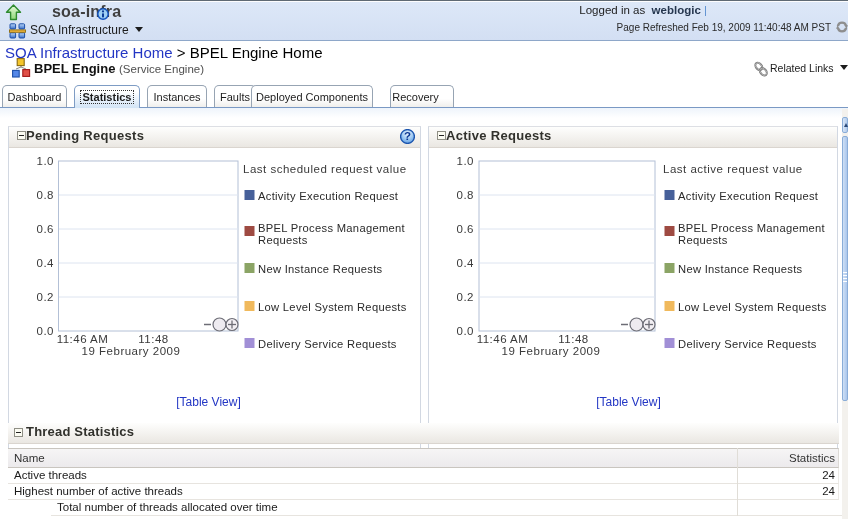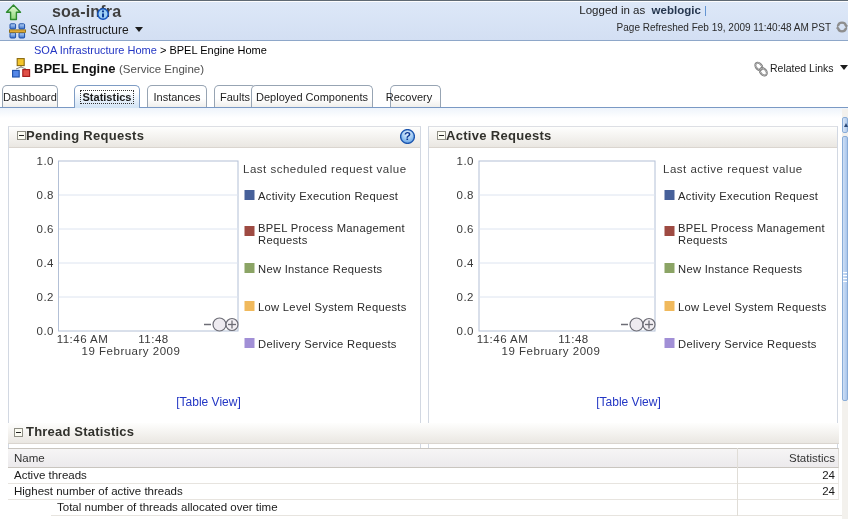--- a/index.html
+++ b/index.html
@@ -11,21 +11,21 @@
     border-top:1px solid #5f6a74;border-bottom:1px solid #8ea7c9;box-sizing:border-box;
     box-shadow:inset 0 1px 0 #fdfdfe;}
   #soainfra{left:24px;top:3px;font-size:16px;font-weight:bold;color:#3f3f3f;letter-spacing:0.2px;margin-left:28px;}
   #loggedin{right:141px;top:4px;font-size:11.5px;color:#1c1c1c;}
   #loggedin b{color:#26374f;}
   #cursorbar{color:#5a8fd0;font-weight:normal;}
   #soainfra2{left:30px;top:23px;font-size:12px;color:#1c1c1c;text-align:center;}
   #pagerefresh{right:17px;top:22px;font-size:10px;color:#2a2a2a;}
   .tri-dn{display:inline-block;width:0;height:0;border-left:4.5px solid transparent;border-right:4.5px solid transparent;border-top:5px solid #1c1c1c;vertical-align:2px;margin-left:3px;}
   
-  #crumbs{left:5px;top:44px;font-size:11px;color:#000;margin-left:29px;}
+  #crumbs{left:5px;top:44px;font-size:15px;color:#000;}
   a.lnk{color:#2336c4;text-decoration:none;}
   
   #enghdr{left:34px;top:61px;font-size:13px;font-weight:bold;color:#111;}
   #enghdr .sub{font-weight:normal;color:#4f4f4f;font-size:11.5px;}
   #rellinks{left:770px;top:62px;font-size:10.5px;color:#1c1c1c;white-space:nowrap;}
   
   #tabline{left:0;top:107px;width:848px;height:1px;background:#7a99c4;}
   .tab{position:absolute;top:85px;height:22px;border:1px solid #97a4b3;border-bottom:none;
     border-radius:5px 5px 0 0;background:linear-gradient(#ffffff 60%,#f0efec);
     font-size:11px;color:#1c1c1c;text-align:center;line-height:22px;box-sizing:border-box;z-index:2;white-space:nowrap;}
@@ -111,26 +111,26 @@
       <ellipse cx="8" cy="4.6" rx="2.9" ry="4.1" fill="none" stroke="#6f6f6f" stroke-width="2"></ellipse>
       <ellipse cx="8" cy="4.6" rx="2.9" ry="4.1" fill="none" stroke="#dcdcdc" stroke-width="0.6"></ellipse>
       <ellipse cx="8" cy="11.6" rx="2.9" ry="4.1" fill="none" stroke="#6f6f6f" stroke-width="2"></ellipse>
       <ellipse cx="8" cy="11.6" rx="2.9" ry="4.1" fill="none" stroke="#dcdcdc" stroke-width="0.6"></ellipse>
     </g>
   </svg>
   <span class="abs" id="rellinks">Related Links <span class="tri-dn"></span></span>
 
   <div class="abs" id="tabline"></div>
   <div class="abs" style="left:0;top:108px;width:848px;height:10px;background:linear-gradient(#eef4fb,#ffffff);"></div>
-  <div class="tab" style="left:2px;width:56px;">Dashboard</div>
+  <div class="tab" style="left:2px;width:65px;">Dashboard</div>
   <div class="tab sel" style="left:74px;width:66px;"><span>Statistics</span></div>
   <div class="tab" style="left:147px;width:60px;">Instances</div>
   <div class="tab" style="left:214px;width:42px;">Faults</div>
   <div class="tab" style="left:251px;width:122px;">Deployed Components</div>
-  <div class="tab" style="left:390px;width:51px;text-indent:-13px;">Recovery</div>
+  <div class="tab" style="left:390px;width:64px;text-indent:-13px;">Recovery</div>
 
   <div class="panel" style="left:8px;width:413px;">
     <div class="phdr"></div>
     <div class="mbox">
         <i></i>
       </div>
     <div class="ptitle">Pending Requests</div>
     <svg class="abs" style="left:391px;top:2px" width="15" height="15" viewBox="0 0 15 15">
       <defs>
           <radialGradient id="hq" cx="0.5" cy="0.3" r="0.9">

